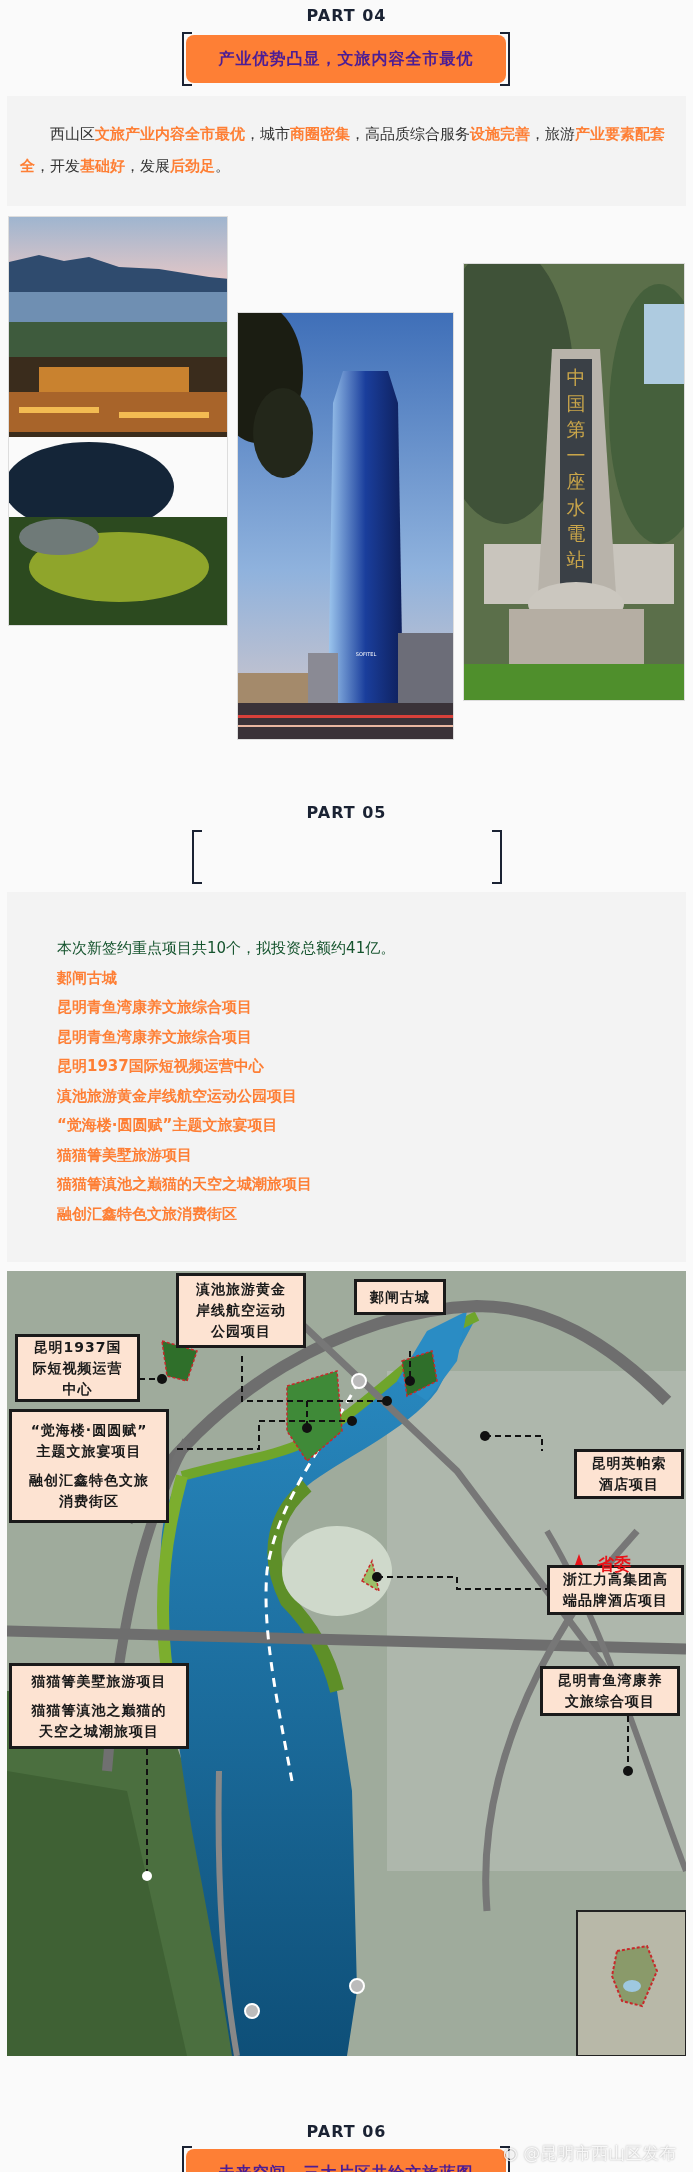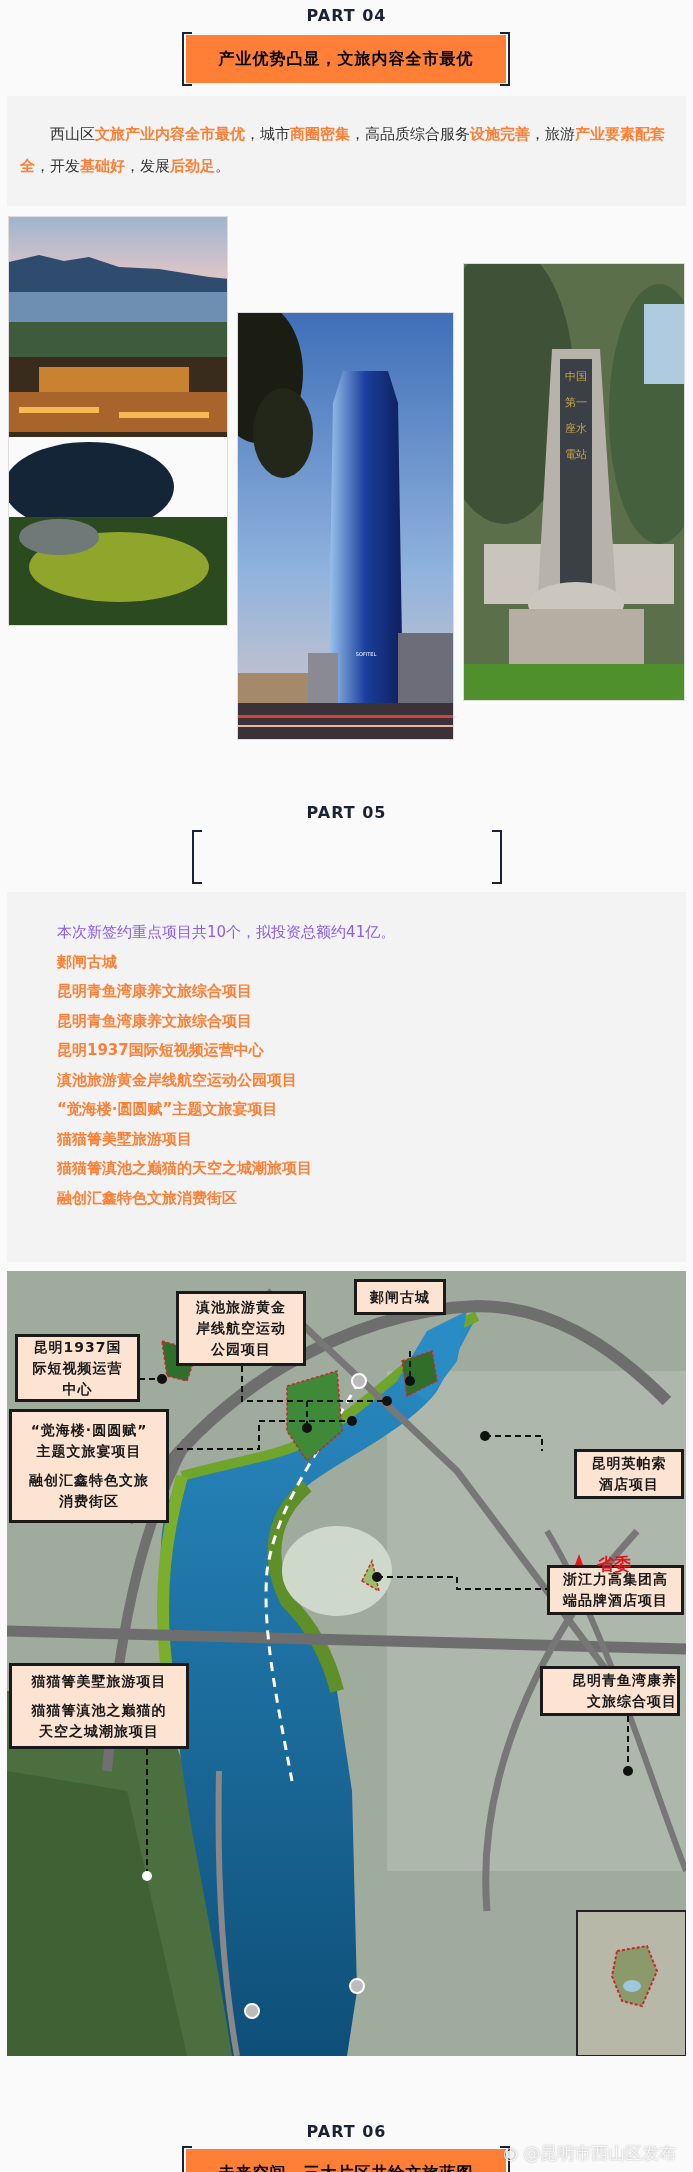--- a/index.html
+++ b/index.html
@@ -6,31 +6,31 @@
   html, body { width: 693px; background: #fafafa; }
   body { font-family: "DejaVu Sans", "Liberation Sans", sans-serif; color: #333; position: relative; height: 2172px; overflow: hidden; }
 
   .part-label { position: absolute; left: 0; width: 693px; text-align: center; font-family: "DejaVu Sans", sans-serif; font-weight: bold; font-size: 16px; color: #1a2233; letter-spacing: 1px; }
   .title-wrap { position: absolute; height: 54px; }
   .title-wrap .bracket { position: absolute; width: 10px; border-color: #1a2233; border-style: solid; }
   .title-wrap .b-tl { left: 0; top: 0; height: 54px; border-width: 2px 0 0 2px; }
   .title-wrap .b-tl2 { left: 0; top: 0; height: 54px; border-width: 0 0 2px 2px; }
   .title-wrap .b-tr { right: 0; top: 0; height: 54px; border-width: 2px 2px 0 0; }
   .title-wrap .b-tr2 { right: 0; top: 0; height: 54px; border-width: 0 2px 2px 0; }
-  .title-box { position: absolute; left: 4px; right: 4px; top: 3px; bottom: 3px; background: #fe7f35; color: #000000; font-weight: bold; font-size: 16px; display: flex; align-items: center; justify-content: center; letter-spacing: 1px; }
+  .title-box { position: absolute; left: 4px; right: 4px; top: 3px; bottom: 3px; background: #fe7f35; color: #4c1d95; font-weight: bold; font-size: 16px; display: flex; align-items: center; justify-content: center; letter-spacing: 1px; border-radius: 8px; }
 
   .grey-panel { position: absolute; left: 7px; width: 679px; background: #f3f3f3; }
 
   .intro { position: absolute; left: 20px; top: 118px; width: 650px; font-size: 15px; line-height: 32px; color: #333; text-indent: 2em; }
   .intro .hl { color: #fe7f35; font-weight: bold; }
 
   .photo { position: absolute; overflow: hidden; border: 1px solid #ddd; }
 
   .proj-list { position: absolute; left: 57px; top: 918px; width: 600px; font-size: 15px; line-height: 29.5px; }
-  .proj-list .lead { color: #8b5cf6; }
+  .proj-list .lead { color: #14532d; margin-top: 16px; }
   .proj-list .item { color: #fe7f35; font-weight: bold; }
 
   .map { position: absolute; left: 7px; top: 1271px; width: 679px; height: 785px; overflow: hidden; }
   .callout { position: absolute; background: #fde3d2; border: 3px solid #1a1a1a; color: #1a1a1a; font-weight: bold; font-size: 14px; text-align: center; line-height: 21px; display: flex; flex-direction: column; justify-content: center; letter-spacing: 1px; }
   .star-label { position: absolute; color: #e8141a; font-weight: bold; font-size: 17px; }
 
   .watermark { position: absolute; left: 503px; top: 2142px; font-size: 17px; color: rgba(255,255,255,0.85); text-shadow: 0 0 2px rgba(0,0,0,0.35); }
 </style>
 </head>
 <body>
@@ -105,21 +105,21 @@
     <ellipse cx="40" cy="120" rx="70" ry="140" fill="#3f5238"></ellipse>
     <ellipse cx="195" cy="150" rx="50" ry="130" fill="#45603c"></ellipse>
     <rect x="180" y="40" width="42" height="80" fill="#aecbe0"></rect>
     <rect x="20" y="280" width="190" height="60" fill="#c9c5bd"></rect>
     <polygon points="88,85 136,85 152,330 74,330" fill="#b8b3aa"></polygon>
     <rect x="96" y="95" width="32" height="225" fill="#3a4046"></rect>
     <ellipse cx="112" cy="340" rx="48" ry="22" fill="#cbc7bf"></ellipse>
     <rect x="45" y="345" width="135" height="55" fill="#b5aea3"></rect>
     <rect x="0" y="400" width="222" height="38" fill="#4f8f2c"></rect>
   </svg>
-  <div style="position:absolute; left:100px; top:100px; width:24px; font-size:11px; line-height:26px; color:#c9a54a; font-family:'DejaVu Serif', serif; word-break:break-all; text-align:center;">中国第一座水電站</div>
+  <div style="position:absolute; left:100px; top:100px; width:24px; font-size:19px; line-height:26px; color:#c9a54a; font-family:'DejaVu Serif', serif; word-break:break-all; text-align:center;">中国第一座水電站</div>
 </div>
 
 <div class="part-label" style="top:803px;">PART 05</div>
 <div class="title-wrap" style="left:192px; width:310px; top:830px;">
   <div class="bracket b-tl"></div>
     <div class="bracket b-tl2"></div>
     <div class="bracket b-tr"></div>
     <div class="bracket b-tr2"></div>
 </div>
 
@@ -211,21 +211,21 @@
     <circle cx="140" cy="605" r="5" fill="#fff"></circle>
 
     <polygon points="572,283 576,294 588,294 578,301 582,312 572,305 562,312 566,301 556,294 568,294" fill="#e8141a"></polygon>
   </svg>
 
   <div class="callout" style="left:8px; top:63px; width:125px; height:68px;align-items:center;">
     <span>昆明1937国</span>
       <span>际短视频运营</span>
       <span>中心</span>
   </div>
-  <div class="callout" style="left:169px; top:20px; width:130px; height:75px;">
+  <div class="callout" style="left:169px; top:2px; width:130px; height:75px;">
     <span>滇池旅游黄金</span>
       <span>岸线航空运动</span>
       <span>公园项目</span>
   </div>
   <div class="callout" style="left:347px; top:8px; width:92px; height:36px;">
     <span>郪闸古城</span>
   </div>
   <div class="callout" style="left:2px; top:138px; width:160px; height:114px;">
     <span>“觉海楼·圆圆赋”</span>
       <span>主题文旅宴项目</span>
@@ -235,21 +235,21 @@
   </div>
   <div class="callout" style="left:567px; top:178px; width:110px; height:50px;">
     <span>昆明英帕索</span>
       <span>酒店项目</span>
   </div>
   <div class="callout" style="left:540px; top:294px; width:137px; height:50px;">
     <span>浙江力高集团高</span>
       <span>端品牌酒店项目</span>
   </div>
   <div class="star-label" style="left:590px; top:282px;">省委</div>
-  <div class="callout" style="left:533px; top:395px; width:140px; height:50px;text-align:right;">
+  <div class="callout" style="left:533px; top:395px; width:140px; height:50px;">
     <span>昆明青鱼湾康养</span>
       <span>文旅综合项目</span>
   </div>
   <div class="callout" style="left:2px; top:392px; width:180px; height:86px;">
     <span>猫猫箐美墅旅游项目</span>
       <span style="height:8px;"></span>
       <span>猫猫箐滇池之巅猫的</span>
       <span>天空之城潮旅项目</span>
   </div>
 </div>

